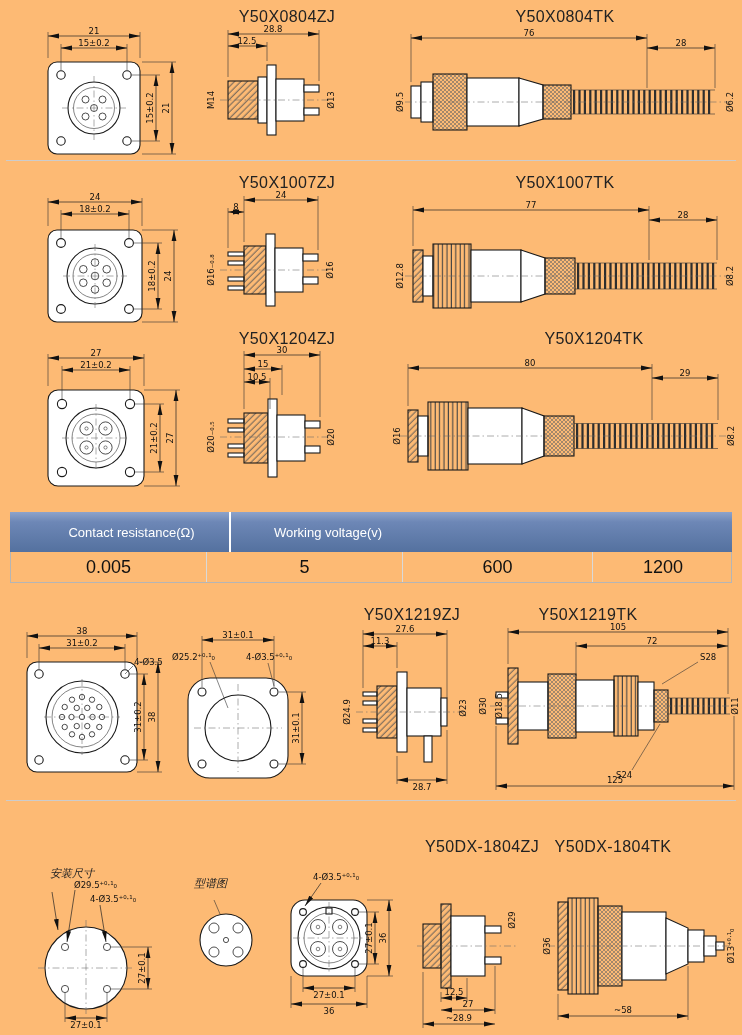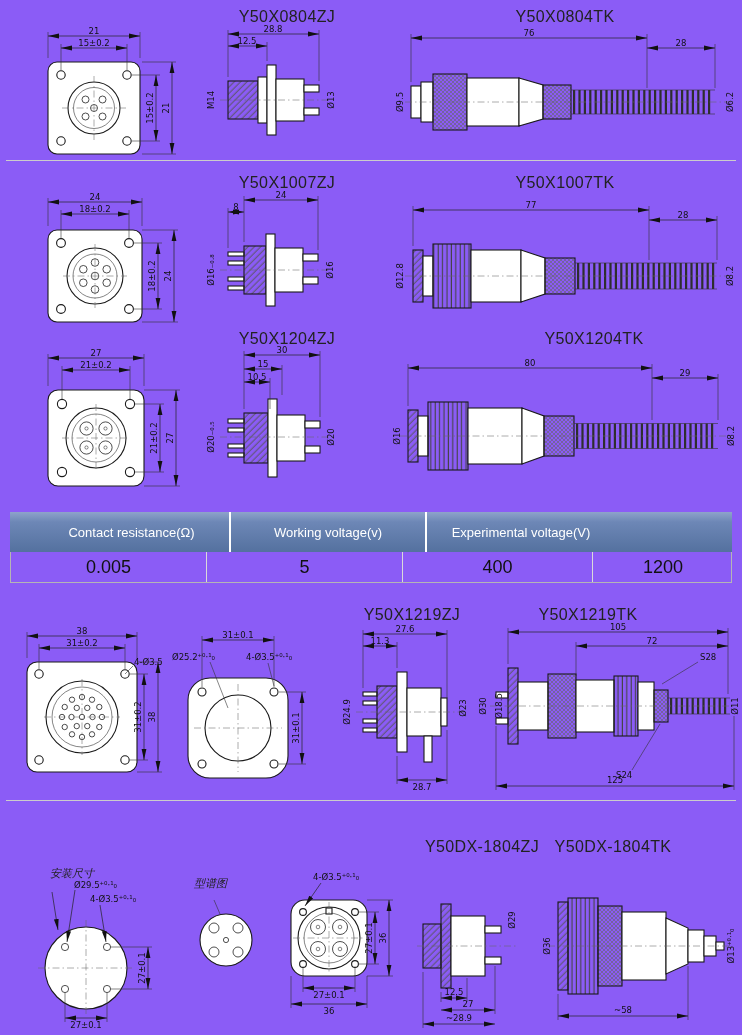--- a/index.html
+++ b/index.html
@@ -1,17 +1,17 @@
 <!DOCTYPE html>
 <html><head>
 <meta charset="utf-8">
 <style>
   * { margin:0; padding:0; box-sizing:border-box; }
   html,body { background:#fff; font-family:"Liberation Sans", sans-serif; }
-  .page { position:relative; width:742px; height:1035px; background:#8b5cf6; overflow:hidden; }
+  .page { position:relative; width:742px; height:1035px; background:#fdba74; overflow:hidden; }
   .title { position:absolute; font-size:16px; color:#222; letter-spacing:.4px; transform:translateX(-50%); white-space:nowrap; }
   .rule { position:absolute; left:6px; right:6px; height:1px; background:#cccccc; }
   .zh { position:absolute; font-size:11px; font-style:italic; color:#222; white-space:nowrap; }
   svg.draw { position:absolute; overflow:visible; }
   svg text { font-family:"DejaVu Sans", sans-serif; font-size:8.5px; fill:#111; }
   .ln  { stroke:#1a1a1a; stroke-width:1.1; fill:#fff; }
   .lnh { stroke:#1a1a1a; stroke-width:1.1; fill:url(#hatch); }
   .lnk { stroke:#1a1a1a; stroke-width:1.1; fill:url(#knurl); }
   .lnr { stroke:#1a1a1a; stroke-width:1.1; fill:url(#ribs); }
   .thin{ stroke:#333; stroke-width:.6; fill:none; }
@@ -330,26 +330,25 @@
     <text x="295" y="17.5" text-anchor="middle">29</text>
     <text transform="rotate(-90 10 78)" x="10" y="78" text-anchor="middle">Ø16</text>
     <text transform="rotate(-90 344 78)" x="344" y="78" text-anchor="middle">Ø8.2</text>
   </g>
 </svg>
 
 <div class="spec-table">
   <div class="thead">
     <div class="th">Contact resistance(Ω)</div>
     <div class="th">Working voltage(v)</div>
-    <div class="th">Experimental voltage(V)</div>
   </div>
   <div class="tbody">
     <div class="td">0.005</div>
     <div class="td">5</div>
-    <div class="td">400</div>
+    <div class="td">600</div>
     <div class="td">1200</div>
   </div>
 </div>
 
 <div class="title" style="left:412px;top:606px">Y50X1219ZJ</div>
 <div class="title" style="left:588px;top:606px">Y50X1219TK</div>
 
 <svg class="draw" style="left:12px;top:628px" width="156" height="162" viewBox="0 0 156 162">
   <g>
     <rect class="ln" x="15" y="34" width="110" height="110" rx="10"></rect>

